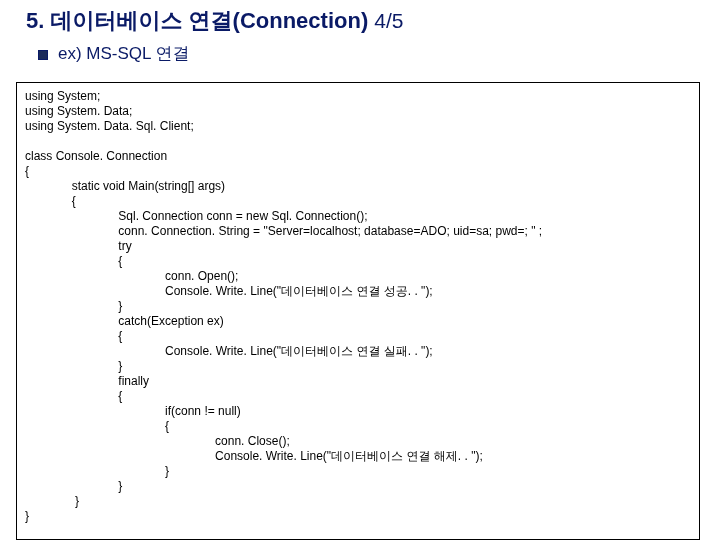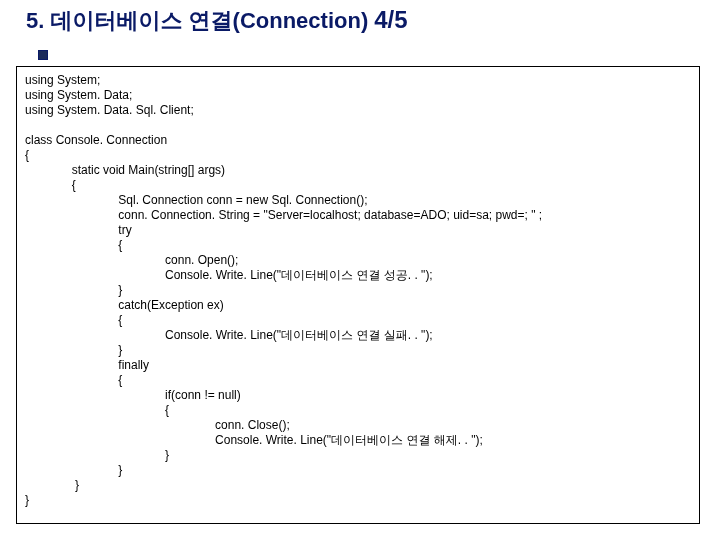--- a/index.html
+++ b/index.html
@@ -1,27 +1,28 @@
 <!DOCTYPE html>
 <html><head>
 <meta charset="utf-8">
 <style>
 html,body{margin:0;padding:0;width:720px;height:540px;background:#fff;font-family:"Malgun Gothic","맑은 고딕",Arial,sans-serif;overflow:hidden}
 .slide{width:720px;height:540px;position:relative;background:#fff}
 .title{position:absolute;left:26px;top:6px;font-size:22px;font-weight:bold;color:#0a1a66}
-.pg{display:inline;font-size:24px;font-weight:bold;color:#0a1a66;margin-left:6px}
+.pg{display:inline;font-size:21px;font-weight:normal;color:#0a1a66;margin-left:6px}
 .sub{position:absolute;left:58px;top:42px;font-size:17px;color:#0a1a66}
 .bullet{position:absolute;left:38px;top:50px;width:8px;height:8px;background:#1a2a5a;border:1px solid #0a1a66}
-.codebox{position:absolute;left:16px;top:66px;width:684px;height:458px;border:1px solid #000;background:#fff;box-sizing:border-box;padding:6px 8px;font-family:Tahoma,Arial,sans-serif;font-size:12px;line-height:15px;color:#000;white-space:pre}
+.codebox{position:absolute;left:16px;top:82px;width:684px;height:458px;border:1px solid #000;background:#fff;box-sizing:border-box;padding:6px 8px;font-family:Tahoma,Arial,sans-serif;font-size:12px;line-height:15px;color:#000;white-space:pre}
 </style>
 </head>
 <body>
 <div class="slide">
 <div class="title"><span>5. 데이터베이스 연결(Connection)</span><span class="pg">4/5</span></div>
 <div class="bullet"></div>
+<div class="sub">ex) MS-SQL 연결</div>
 <div class="codebox">using System;
 using System. Data;
 using System. Data. Sql. Client;
 
 class Console. Connection
 {
               static void Main(string[] args)
               {
                             Sql. Connection conn = new Sql. Connection();
                             conn. Connection. String = "Server=localhost; database=ADO; uid=sa; pwd=; " ;

